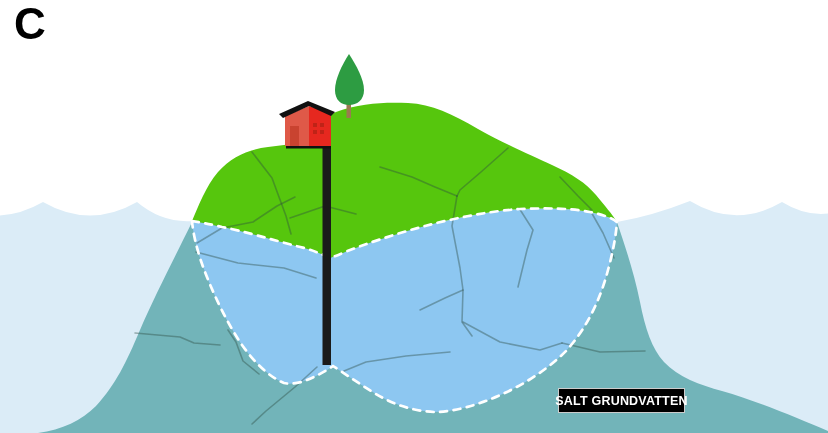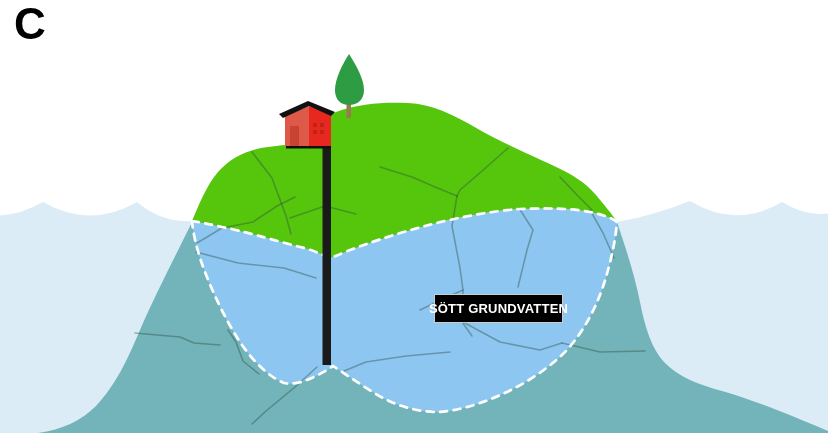--- a/index.html
+++ b/index.html
@@ -143,15 +143,15 @@
         <rect x="313" y="123" width="4" height="4"></rect>
         <rect x="320" y="123" width="4" height="4"></rect>
         <rect x="313" y="130" width="4" height="4"></rect>
         <rect x="320" y="130" width="4" height="4"></rect>
       </g>
     </g>
   </svg>
 
   <div class="figure-letter">C</div>
 
-  <div class="tag tag-sott">SÖTT GRUNDVATTEN</div>
+  <div class="tag tag-saltgrund">SALT GRUNDVATTEN</div>
 
 </div>
 
 </body></html>

